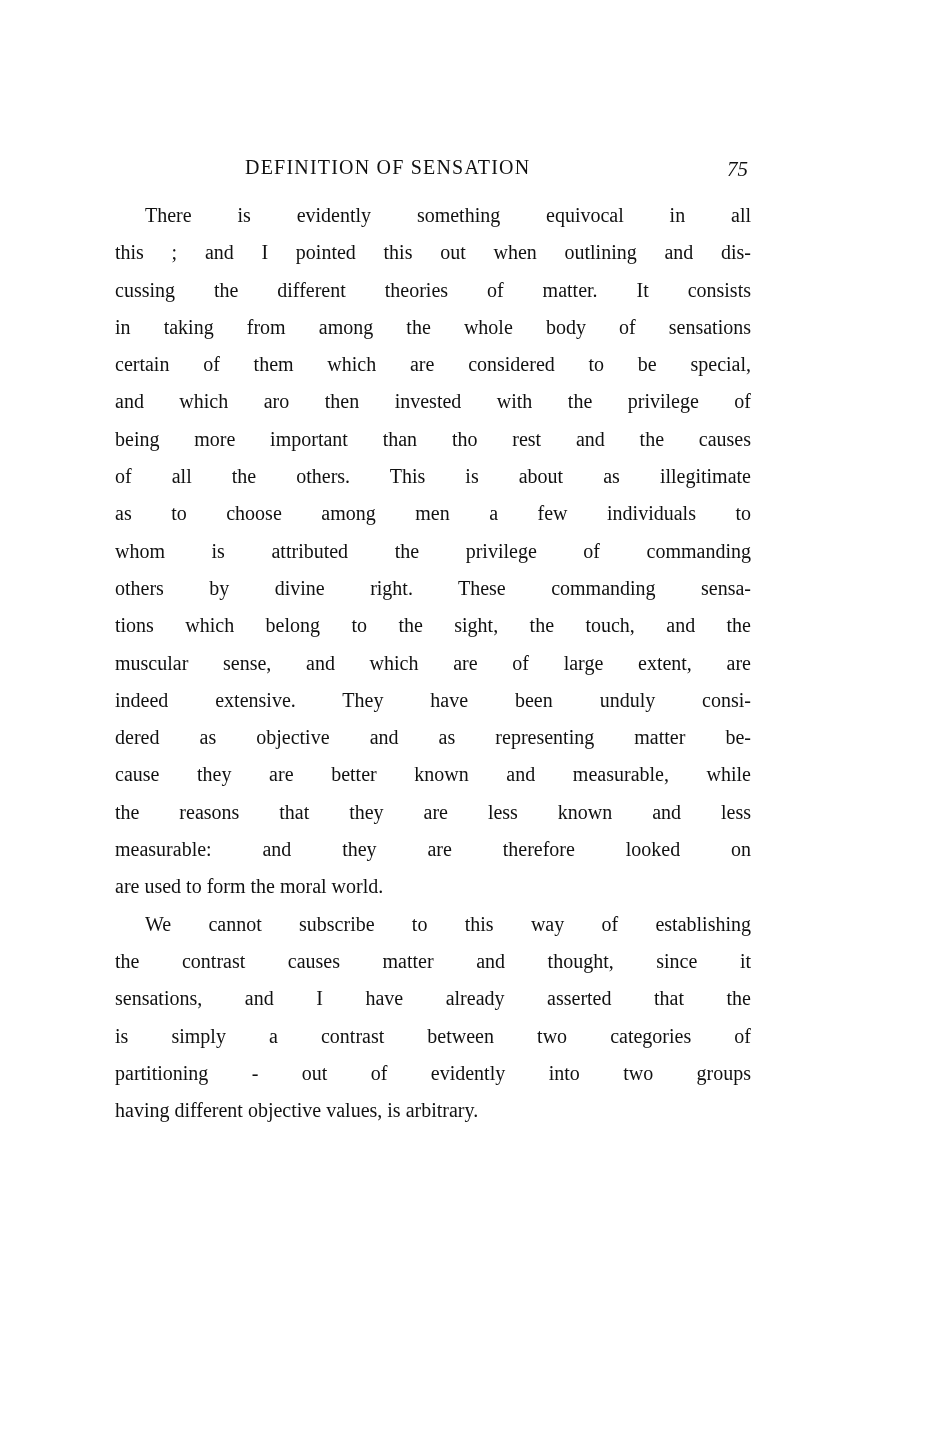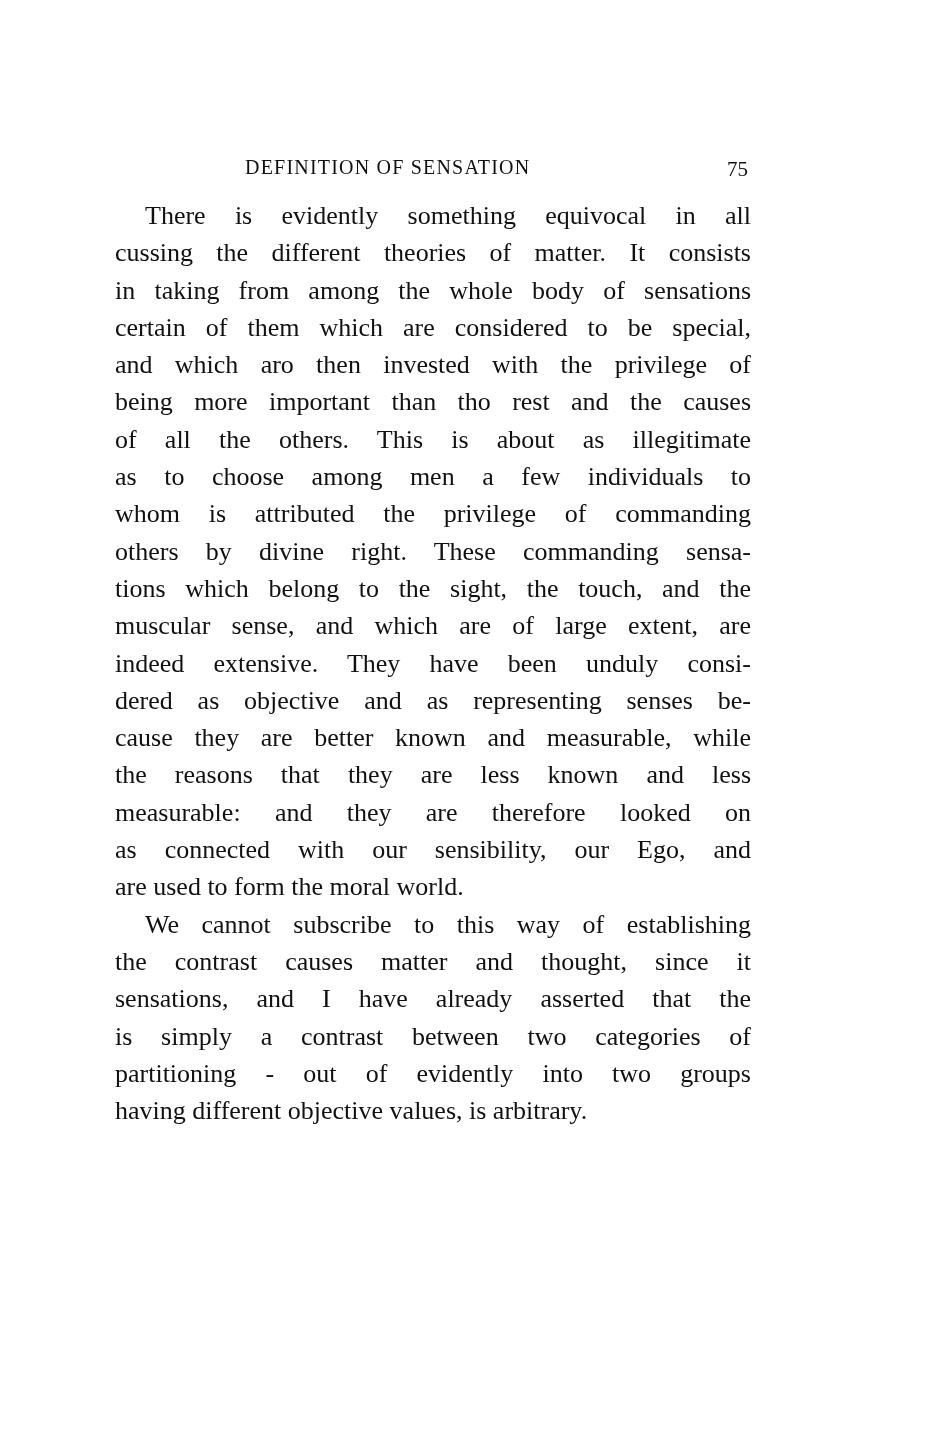--- a/index.html
+++ b/index.html
@@ -36,32 +36,33 @@
     letter-spacing: 1.2px;
     line-height: 30px;
     white-space: nowrap;
   }
   .page-number {
     position: absolute;
     right: 0;
     top: 2px;
     font-size: 21px;
     line-height: 30px;
+    font-style: italic;
   }
   .text-block {
     position: absolute;
     left: 115px;
     top: 197px;
     width: 636px;
   }
   .line {
     display: block;
     height: 37.3px;
     line-height: 37.3px;
-    font-size: 26px;
+    font-size: 20px;
     white-space: nowrap;
     text-align: justify;
     text-align-last: justify;
   }
   .line.indent {
     padding-left: 30px;
   }
   .line.last {
     text-align-last: left;
   }
@@ -72,37 +73,37 @@
 <div class="page">
 
   <div class="running-head">
     <span class="running-title">DEFINITION OF SENSATION</span>
     <span class="page-number">75</span>
   </div>
 
   <div class="text-block">
     <div>
       <span class="line indent">There is evidently something equivocal in all</span>
+      <span class="line">this ; and I pointed this out when outlining and dis-</span>
       <span class="line">cussing the different theories of matter. It consists</span>
       <span class="line">in taking from among the whole body of sensations</span>
       <span class="line">certain of them which are considered to be special,</span>
       <span class="line">and which aro then invested with the privilege of</span>
       <span class="line">being more important than tho rest and the causes</span>
       <span class="line">of all the others. This is about as illegitimate</span>
       <span class="line">as to choose among men a few individuals to</span>
       <span class="line">whom is attributed the privilege of commanding</span>
       <span class="line">others by divine right. These commanding sensa-</span>
       <span class="line">tions which belong to the sight, the touch, and the</span>
       <span class="line">muscular sense, and which are of large extent, are</span>
       <span class="line">indeed extensive. They have been unduly consi-</span>
-      <span class="line">dered as objective and as representing senses be-</span>
+      <span class="line">dered as objective and as representing matter be-</span>
       <span class="line">cause they are better known and measurable, while</span>
       <span class="line">the reasons that they are less known and less</span>
       <span class="line">measurable: and they are therefore looked on</span>
-      <span class="line">as connected with our sensibility, our Ego, and</span>
       <span class="line last">are used to form the moral world.</span>
     </div>
     <div>
       <span class="line indent">We cannot subscribe to this way of establishing</span>
       <span class="line">the contrast causes matter and thought, since it</span>
       <span class="line">sensations, and I have already asserted that the</span>
       <span class="line">is simply a contrast between two categories of</span>
       <span class="line">partitioning - out of evidently into two groups</span>
       <span class="line last">having different objective values, is arbitrary.</span>
     </div>

